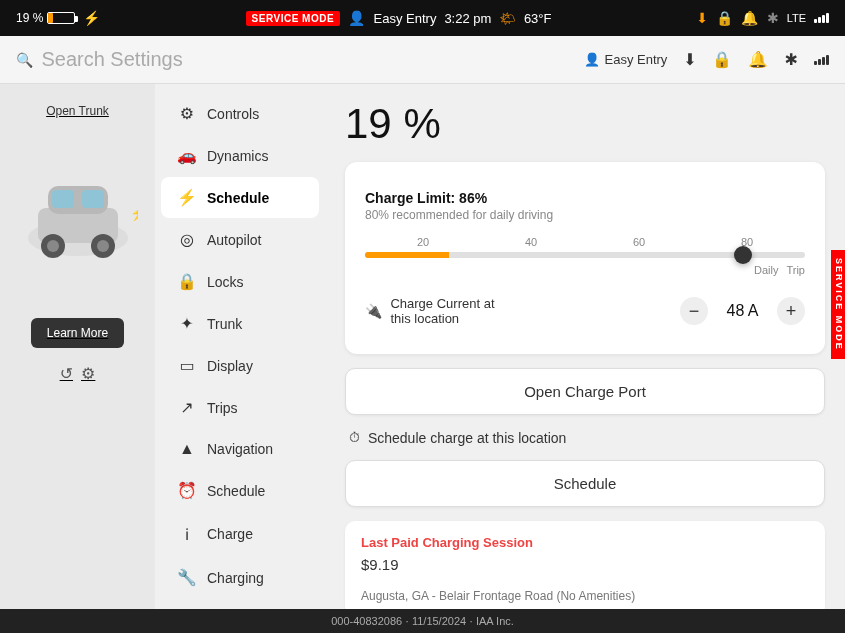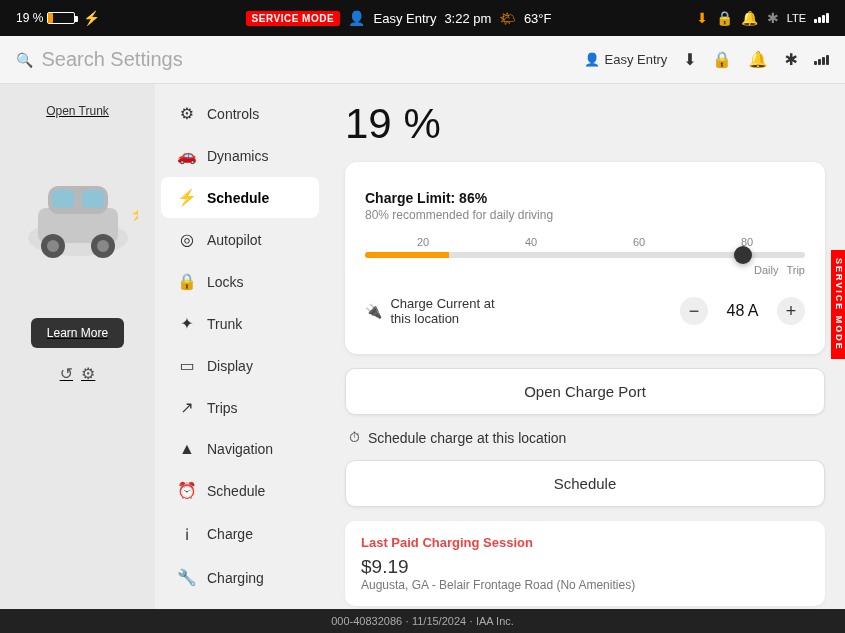--- a/index.html
+++ b/index.html
@@ -305,23 +305,23 @@
       font-size: 13px;
       color: #333;
       box-shadow: 0 1px 3px rgba(0,0,0,0.06);
     }
     .last-session-title {
       font-weight: 600;
       margin-bottom: 6px;
       color: #ef4444;
     }
     .last-session-amount {
-      font-size: 19px;
+      font-size: 15px;
       font-weight: 500;
-      margin-bottom: 0;
+      margin-bottom: 16px;
     }
     .last-session-location {
       font-size: 12px;
       color: #777;
     }
 
     
     .bottom-bar {
       height: 24px;
       background: #222;

